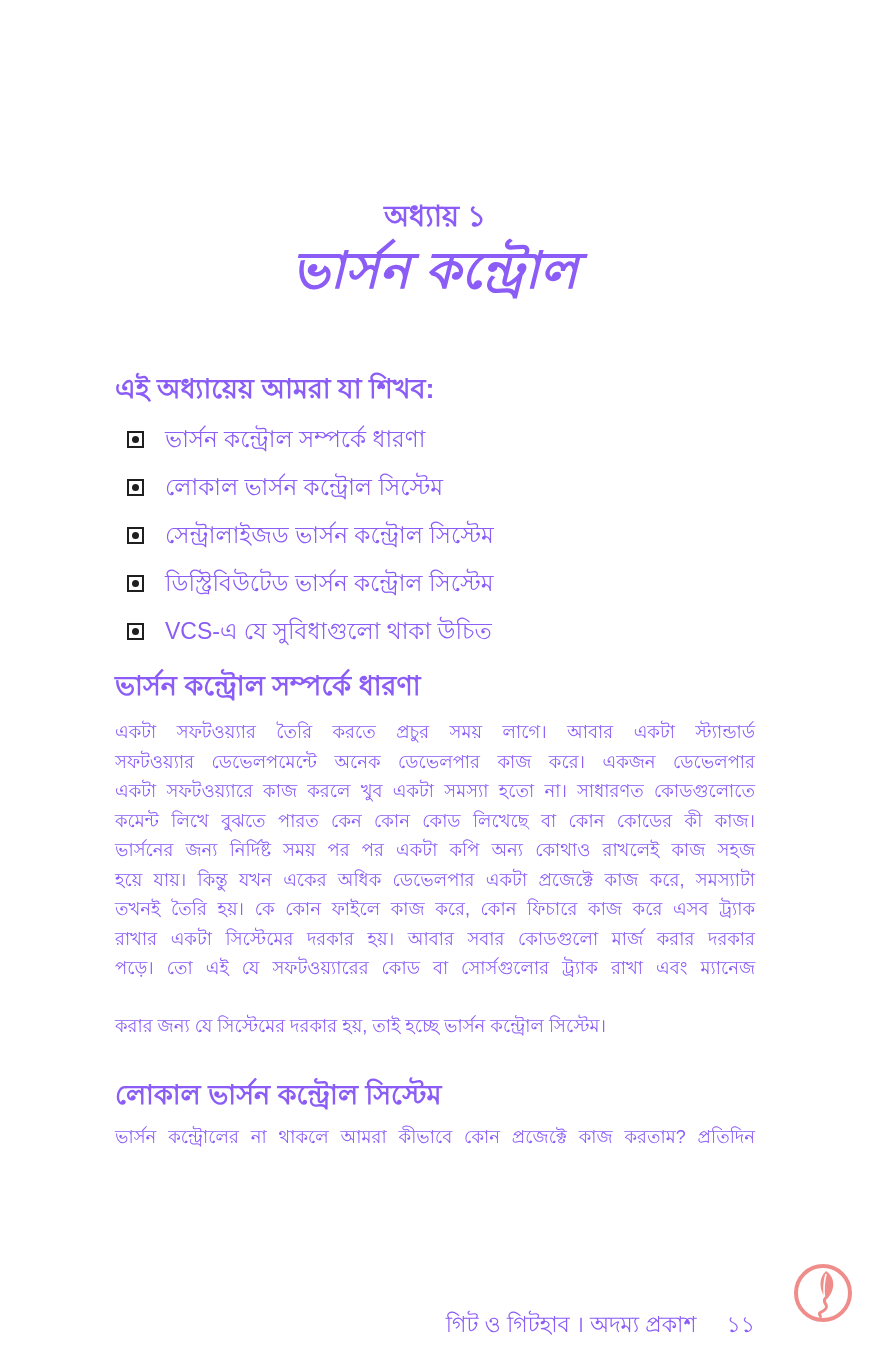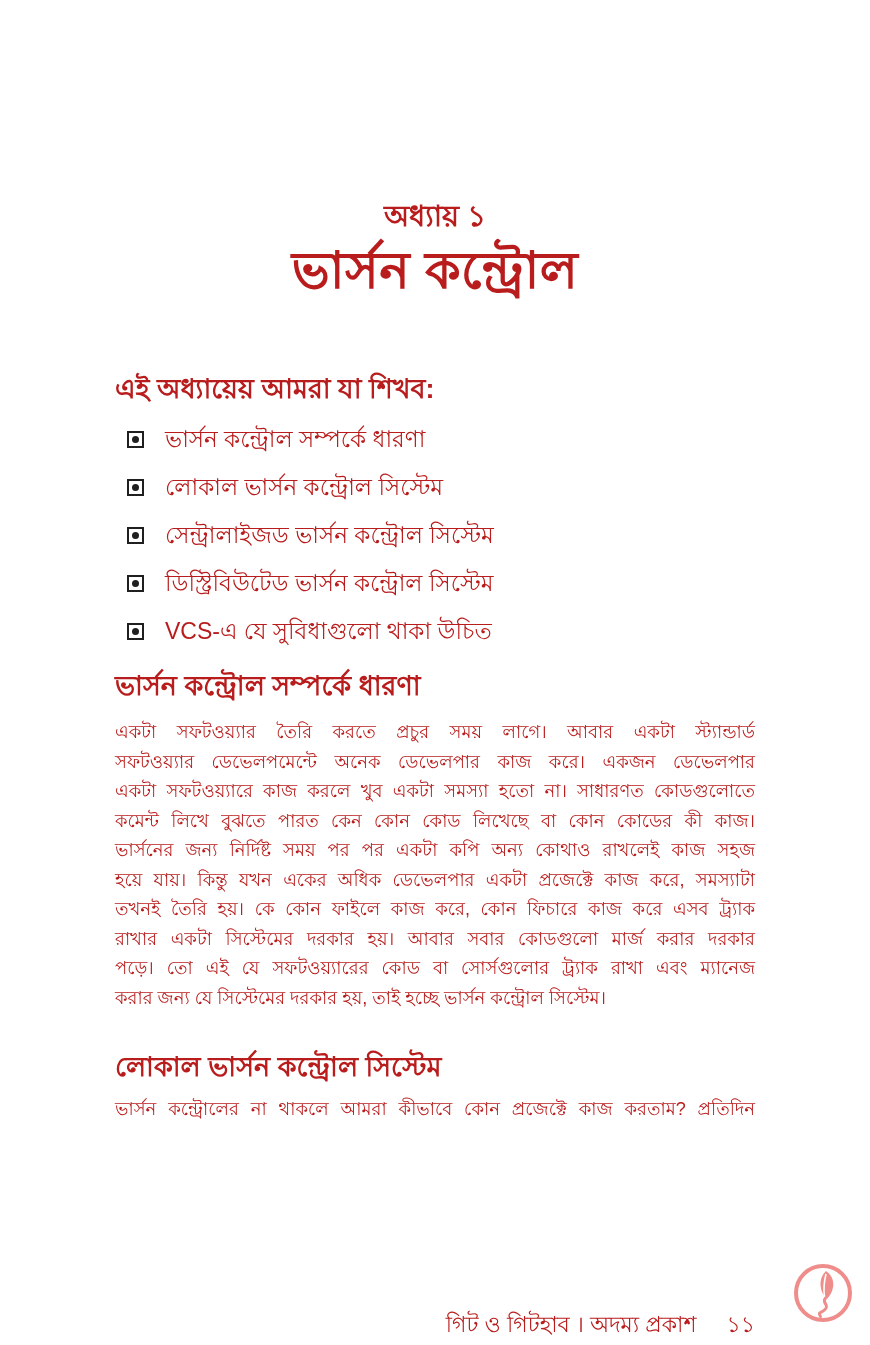--- a/index.html
+++ b/index.html
@@ -2,33 +2,34 @@
 <html lang="bn"><head>
 <meta charset="utf-8">
 <style>
   html,body{margin:0;padding:0;background:#9e9e9e;}
   .page{
     position:relative;
     width:870px;height:1345px;
     margin:0 auto;
     background:#ffffff;
     font-family:"Liberation Sans", sans-serif;
-    color:#b91c1c;
+    color:#8b5cf6;
     overflow:hidden;
   }
   .content{padding:198px 115px 0 115px;}
   .chapter-label{
     text-align:center;
     font-size:29px;line-height:36px;font-weight:600;
   }
   .chapter-title{
     text-align:center;
     font-size:51px;line-height:62px;font-weight:700;
     margin-top:6px;
     letter-spacing:0.5px;
+    font-style:italic;
   }
   .learn-heading{
     margin-top:70px;
     font-size:27px;line-height:34px;font-weight:700;
   }
   .toc-list{margin-top:18px;}
   .toc-item{
     display:flex;align-items:center;
     padding-left:12px;
     font-size:23px;line-height:30px;
@@ -52,21 +53,21 @@
   .sh1{margin-top:22px;}
   .sh2{margin-top:36px;}
   .para{margin-top:14px;}
   .para2{margin-top:10px;}
   .pline{
     font-size:18px;line-height:29.5px;
     text-align:justify;
     text-align-last:justify;
     white-space:normal;
   }
-  .pline.last{text-align-last:left;}
+  .pline.last{text-align-last:left;margin-top:28px;}
   .footer{
     position:absolute;
     top:1311px;right:115px;
     display:flex;align-items:baseline;
     font-size:22px;line-height:28px;
   }
   .footer .pageno{margin-left:30px;}
   .logo{
     position:absolute;
     top:1260px;right:14px;

